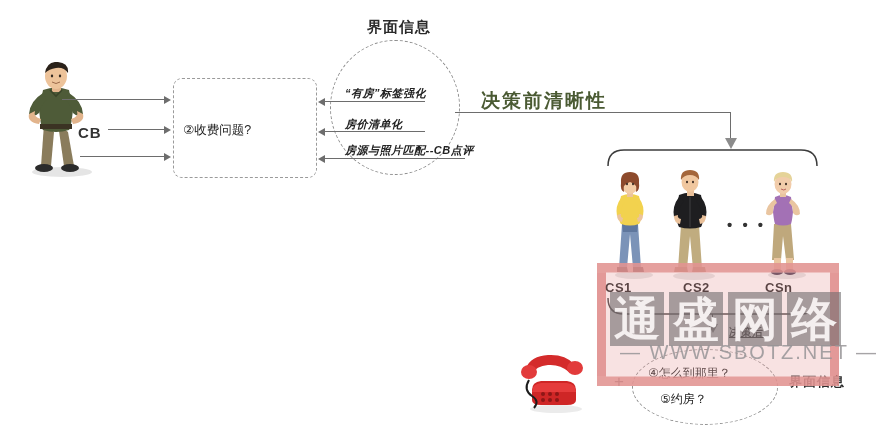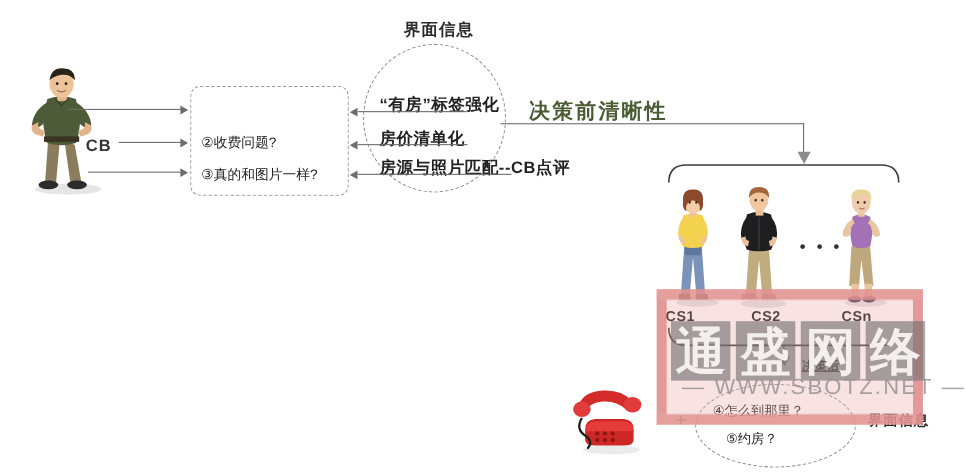--- a/index.html
+++ b/index.html
@@ -22,22 +22,23 @@
   }
   .title-iface{font-size:15px;}
   .green-title{
     font-size:19px;font-weight:bold;color:#4a5a33;
     letter-spacing:2px;white-space:nowrap;
   }
   .q-text{
     font-size:12.5px;color:#222;white-space:nowrap;
   }
   .small-bold{
-    font-size:15px;font-weight:bold;color:#222;white-space:nowrap;
+    font-size:11px;font-weight:bold;color:#222;white-space:nowrap;
     letter-spacing:.5px;
+    font-style:italic;
   }
   .cb-label{
     font-size:15px;font-weight:bold;color:#333;letter-spacing:1px;
   }
   .cs-label{
     font-size:13px;font-weight:bold;color:#1c1c1c;letter-spacing:.5px;
     white-space:nowrap;
   }
   .after-label{
     font-size:11px;font-weight:bold;color:#1c1c1c;white-space:nowrap;
@@ -152,21 +153,20 @@
 
   <div class="abs hline" style="left:108px;top:129px;width:58px;"></div>
   <div class="abs arr-r" style="left:164px;top:125.5px;"></div>
 
   <div class="abs hline" style="left:80px;top:156px;width:86px;"></div>
   <div class="abs arr-r" style="left:164px;top:152.5px;"></div>
 
   <div class="abs dashed-box" style="left:173px;top:78px;width:144px;height:100px;"></div>
 
   <div class="abs q-text" style="left:183px;top:122px;">②收费问题?</div>
-  <div class="abs q-text" style="left:183px;top:151px;">③真的和图片一样?</div>
 
   <div class="abs hdr-bold title-iface" style="left:367px;top:18px;">界面信息</div>
 
   <div class="abs dashed-ellipse" style="left:330px;top:40px;width:130px;height:135px;"></div>
 
   <div class="abs small-bold" style="left:345px;top:86px;">“有房”标签强化</div>
   <div class="abs hline" style="left:325px;top:101px;width:100px;"></div>
   <div class="abs arr-l" style="left:318px;top:97.5px;"></div>
 
   <div class="abs small-bold" style="left:345px;top:117px;">房价清单化</div>

